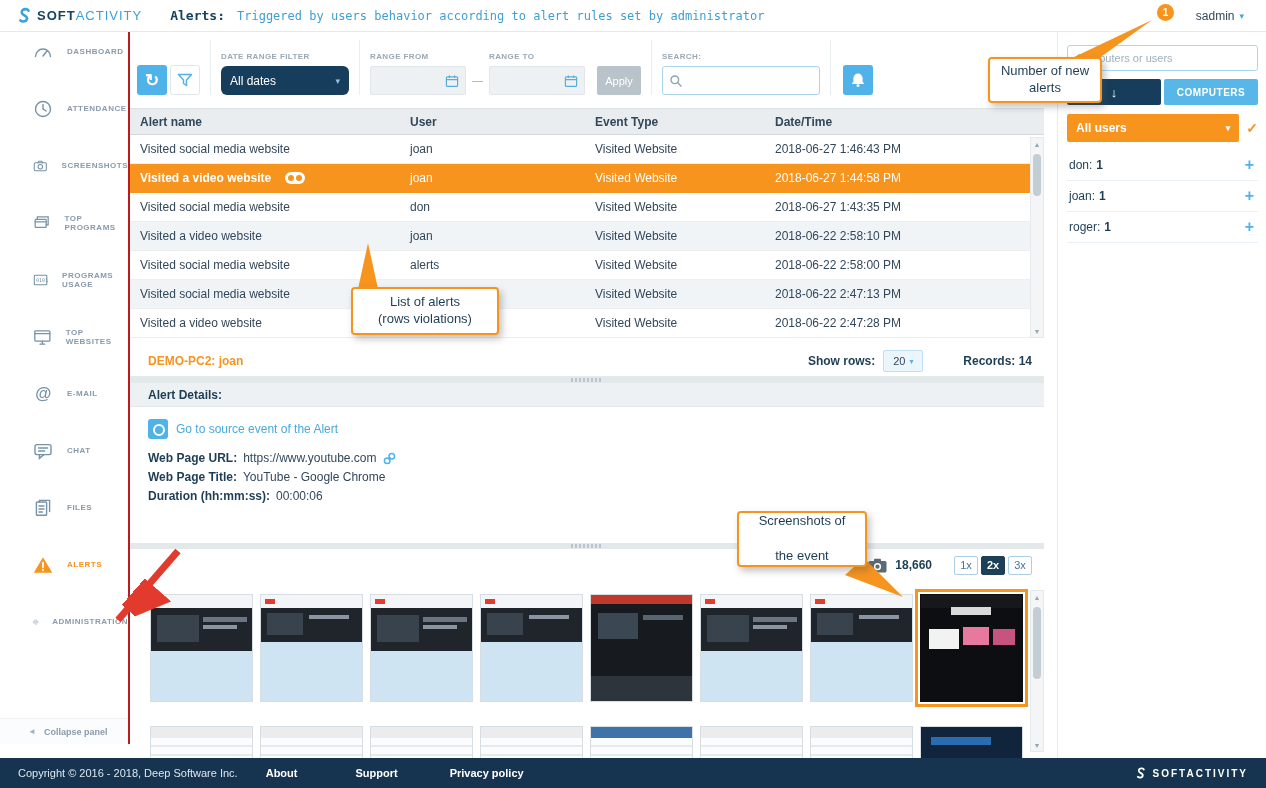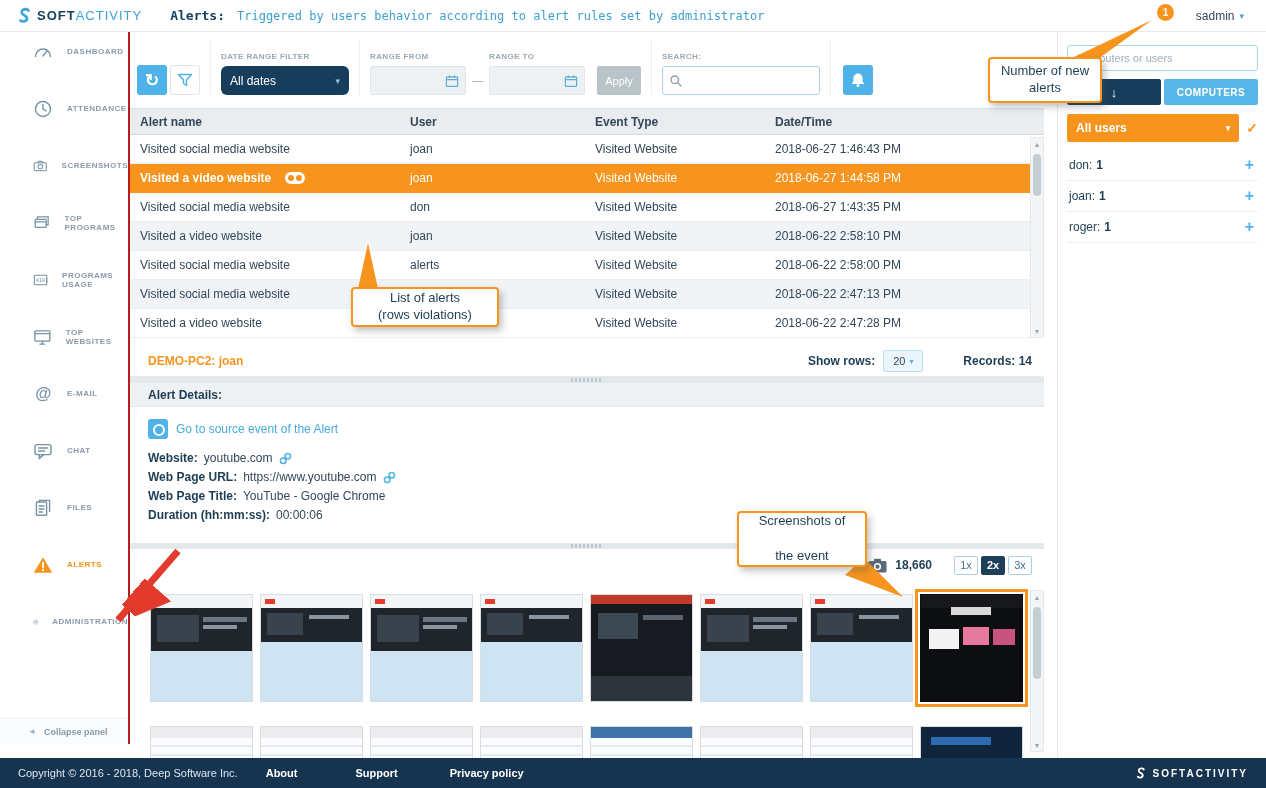--- a/index.html
+++ b/index.html
@@ -178,21 +178,21 @@
   .f-copy{color:#dce6ee;}
   .f-link{color:#fff;font-weight:bold;cursor:pointer;}
   .f-link.about{margin-left:28px;} .f-link.support{margin-left:58px;} .f-link.privacy{margin-left:52px;}
   .f-logo{margin-left:auto;display:flex;align-items:center;gap:5px;letter-spacing:2px;font-size:10px;font-weight:bold;}
 
   
   .callout{position:absolute;background:#fff;border:2px solid #f7941e;border-radius:4px;
            box-shadow:3px 4px 7px rgba(80,80,80,.35);color:#1d3d54;font-size:13px;line-height:1.3;
            display:flex;flex-direction:column;align-items:center;justify-content:center;text-align:center;z-index:62;box-sizing:border-box;}
   .co1{left:988px;top:57px;width:114px;height:46px;}
-  .co2{left:351px;top:287px;width:148px;height:40px;}
+  .co2{left:351px;top:287px;width:148px;height:48px;}
   .co3{left:737px;top:511px;width:130px;height:56px;justify-content:space-between;}
   .overlay{position:absolute;left:0;top:0;z-index:61;pointer-events:none;}
 </style>
 </head>
 <body>
 
 <div class="header">
   <div class="logo">
     <svg width="20" height="20" viewBox="0 0 20 20" fill="none" stroke="#39a3dc" stroke-width="2.6" stroke-linecap="round">
         <path d="M14.5 4.6 C13.6 3 10.8 2.6 9 3.8 C7 5.1 7.3 7.6 9.6 8.8 C12.4 10.2 13.6 11 13 13.2 C12.4 15.5 8.6 16.2 6.4 14.4"></path>
@@ -487,31 +487,20 @@
   <div class="split split1"></div>
 
   <div class="details-head">
     <span>Alert Details:</span>
   </div>
   <div class="details-body">
     <div class="source-row">
       <span class="source-icon"></span>
       <span class="source-label">Go to source event of the Alert</span>
     </div>
-    <p class="field">
-        <b>Website:</b>
-        <span>youtube.com</span>
-      <span class="link-icon">
-          <svg width="13" height="13" viewBox="0 0 13 13" stroke="#4fb2e8" stroke-width="1.5" fill="none">
-            <circle cx="4.2" cy="8.8" r="2.8"></circle>
-            <circle cx="8.8" cy="4.2" r="2.8"></circle>
-            <path d="M5.4 7.6 L7.6 5.4"></path>
-          </svg>
-        </span>
-      </p>
     <p class="field">
         <b>Web Page URL:</b>
         <span>https://www.youtube.com</span>
       <span class="link-icon">
           <svg width="13" height="13" viewBox="0 0 13 13" stroke="#4fb2e8" stroke-width="1.5" fill="none">
             <circle cx="4.2" cy="8.8" r="2.8"></circle>
             <circle cx="8.8" cy="4.2" r="2.8"></circle>
             <path d="M5.4 7.6 L7.6 5.4"></path>
           </svg>
         </span>

